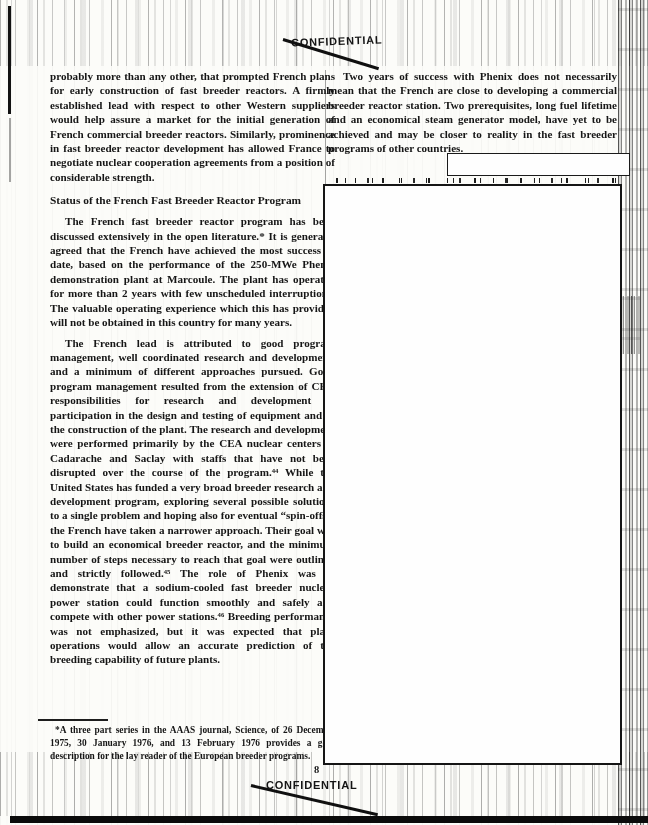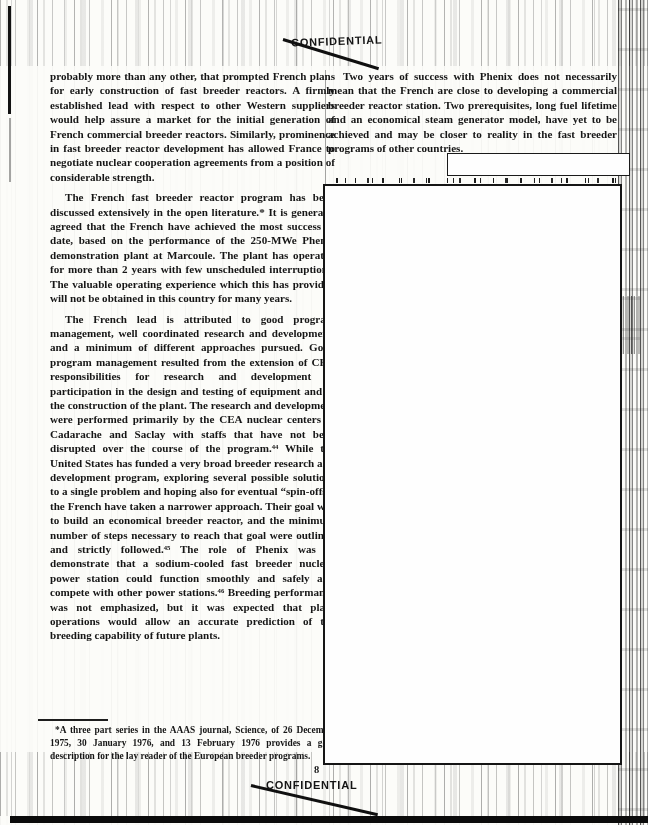--- a/index.html
+++ b/index.html
@@ -81,20 +81,21 @@
   <div class="edge-line-2"></div>
   <div class="divider-line"></div>
 
   <div class="stamp stamp-top">
     <span>CONFIDENTIAL</span>
   </div>
   <div class="strike strike-top"></div>
 
   <div class="doc-text col-left">
     <p>probably more than any other, that prompted French plans for early construction of fast breeder reactors. A firmly established lead with respect to other Western suppliers would help assure a market for the initial generation of French commercial breeder reactors. Similarly, prominence in fast breeder reactor development has allowed France to negotiate nuclear cooperation agreements from a position of considerable strength.</p>
+    <h3>Status of the French Fast Breeder Reactor Program</h3>
     <p class="indent">The French fast breeder reactor program has been discussed extensively in the open literature.* It is generally agreed that the French have achieved the most success to date, based on the performance of the 250-MWe Phenix demonstration plant at Marcoule. The plant has operated for more than 2 years with few unscheduled interruptions. The valuable operating experience which this has provided will not be obtained in this country for many years.</p>
     <p class="indent">The French lead is attributed to good program management, well coordinated research and development, and a minimum of different approaches pursued. Good program management resulted from the extension of CEA responsibilities for research and development to participation in the design and testing of equipment and in the construction of the plant. The research and development were performed primarily by the CEA nuclear centers at Cadarache and Saclay with staffs that have not been disrupted over the course of the program.⁴⁴ While the United States has funded a very broad breeder research and development program, exploring several possible solutions to a single problem and hoping also for eventual “spin-offs,” the French have taken a narrower approach. Their goal was to build an economical breeder reactor, and the minimum number of steps necessary to reach that goal were outlined and strictly followed.⁴⁵ The role of Phenix was to demonstrate that a sodium-cooled fast breeder nuclear power station could function smoothly and safely and compete with other power stations.⁴⁶ Breeding performance was not emphasized, but it was expected that plant operations would allow an accurate prediction of the breeding capability of future plants.</p>
   </div>
 
   <div class="footnote-rule"></div>
   <div class="doc-text footnote">*A three part series in the AAAS journal, Science, of 26 December 1975, 30 January 1976, and 13 February 1976 provides a good description for the lay reader of the European breeder programs.</div>
 
   <div class="doc-text col-right">
     <p class="indent">Two years of success with Phenix does not necessarily mean that the French are close to developing a commercial breeder reactor station. Two prerequisites, long fuel lifetime and an economical steam generator model, have yet to be achieved and may be closer to reality in the fast breeder programs of other countries.</p>
   </div>

